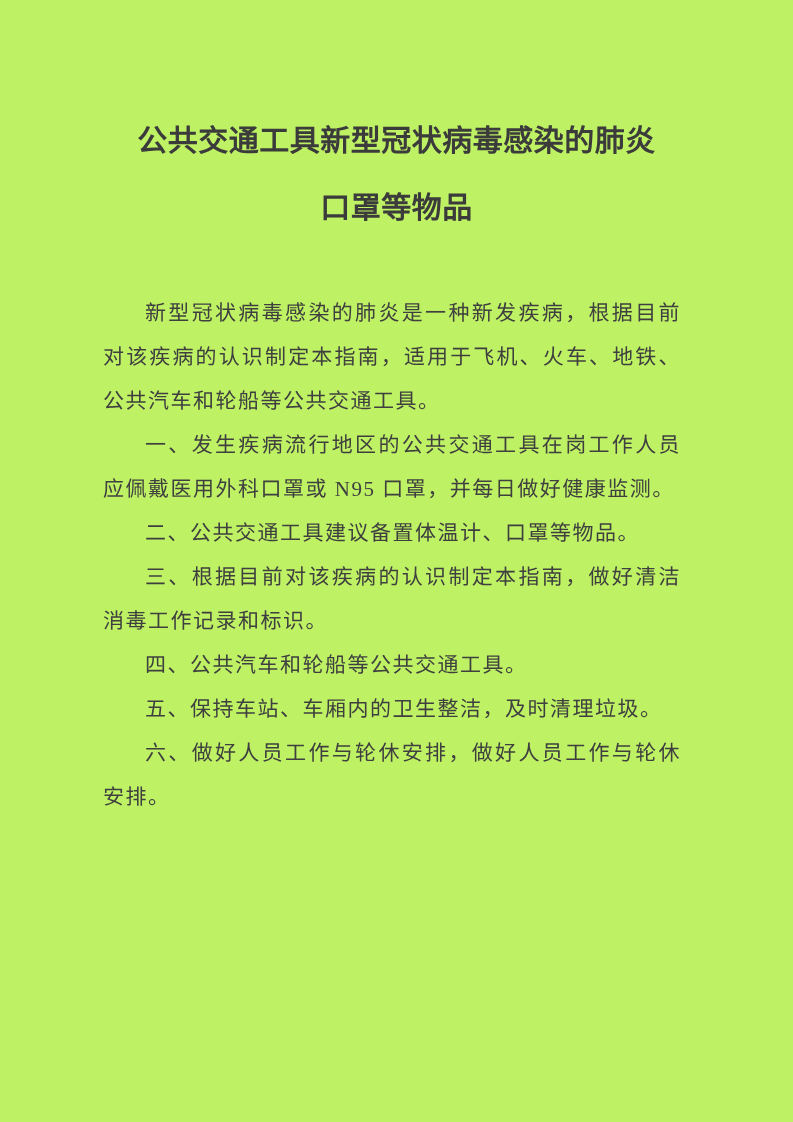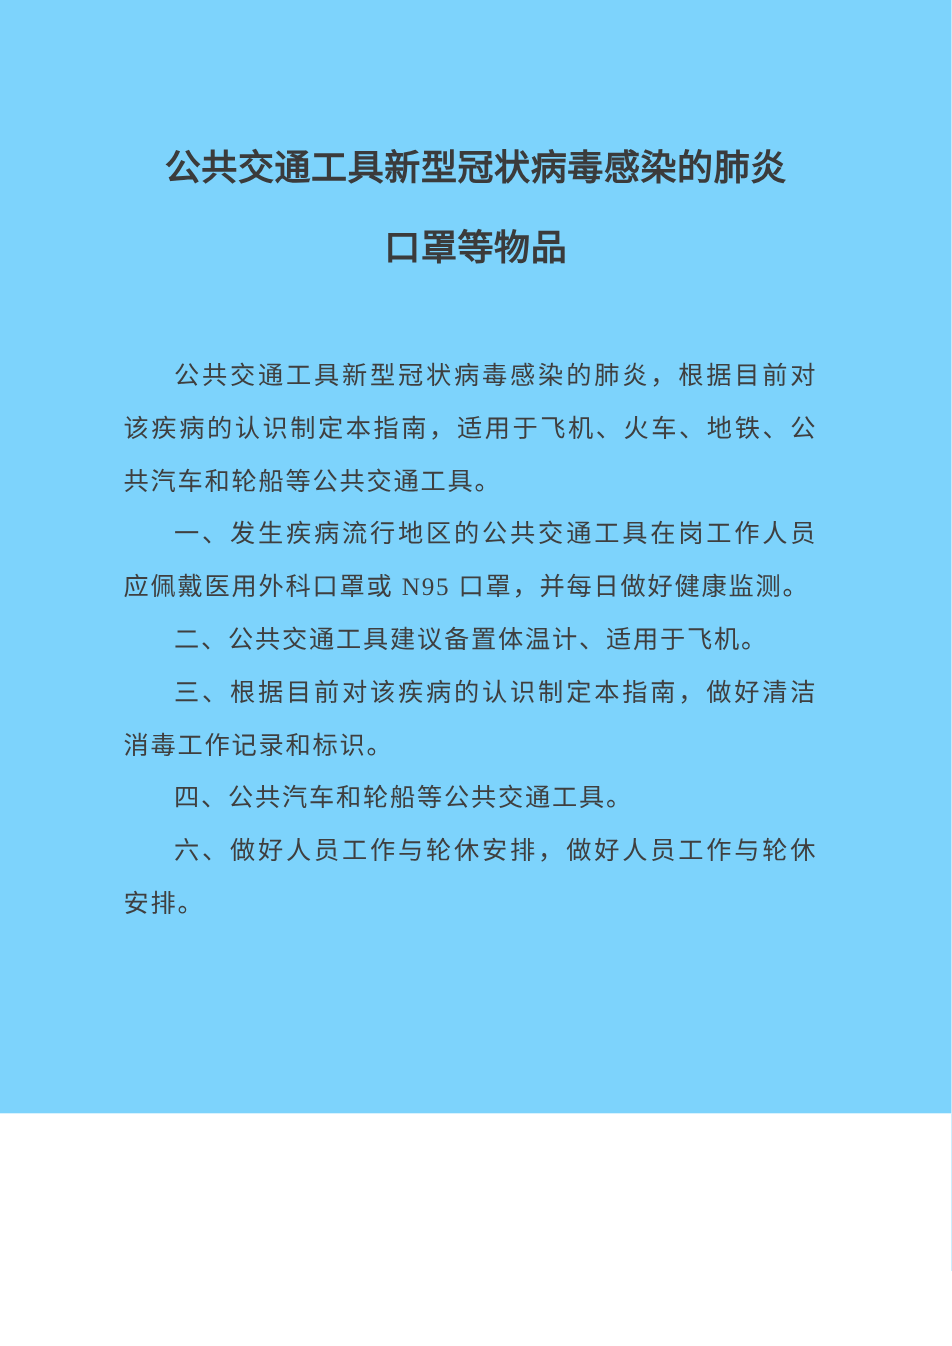--- a/index.html
+++ b/index.html
@@ -3,22 +3,22 @@
 <meta charset="utf-8">
 <style>
   html, body {
     margin: 0;
     padding: 0;
     background: #ffffff;
   }
   .page {
     position: relative;
     width: 793px;
-    height: 928px;
-    background: #7dd3fc;
+    height: 1122px;
+    background: #bef264;
     overflow: hidden;
     box-sizing: border-box;
   }
   .doc-title {
     margin: 0;
     padding-top: 107px;
     text-align: center;
     font-family: "Liberation Sans", "DejaVu Sans", sans-serif;
     font-weight: bold;
     font-size: 30px;
@@ -45,21 +45,22 @@
 <body>
 
 <div class="page">
 
   <h1 class="doc-title">
     <span>公共交通工具新型冠状病毒感染的肺炎</span><br>
     <span>口罩等物品</span>
   </h1>
 
   <div class="doc-body">
-    <p>公共交通工具新型冠状病毒感染的肺炎，根据目前对该疾病的认识制定本指南，适用于飞机、火车、地铁、公共汽车和轮船等公共交通工具。</p>
+    <p>新型冠状病毒感染的肺炎是一种新发疾病，根据目前对该疾病的认识制定本指南，适用于飞机、火车、地铁、公共汽车和轮船等公共交通工具。</p>
     <p>一、发生疾病流行地区的公共交通工具在岗工作人员应佩戴医用外科口罩或 N95 口罩，并每日做好健康监测。</p>
-    <p>二、公共交通工具建议备置体温计、适用于飞机。</p>
+    <p>二、公共交通工具建议备置体温计、口罩等物品。</p>
     <p>三、根据目前对该疾病的认识制定本指南，做好清洁消毒工作记录和标识。</p>
     <p>四、公共汽车和轮船等公共交通工具。</p>
+    <p>五、保持车站、车厢内的卫生整洁，及时清理垃圾。</p>
     <p>六、做好人员工作与轮休安排，做好人员工作与轮休安排。</p>
   </div>
 
 </div>
 
 </body></html>

